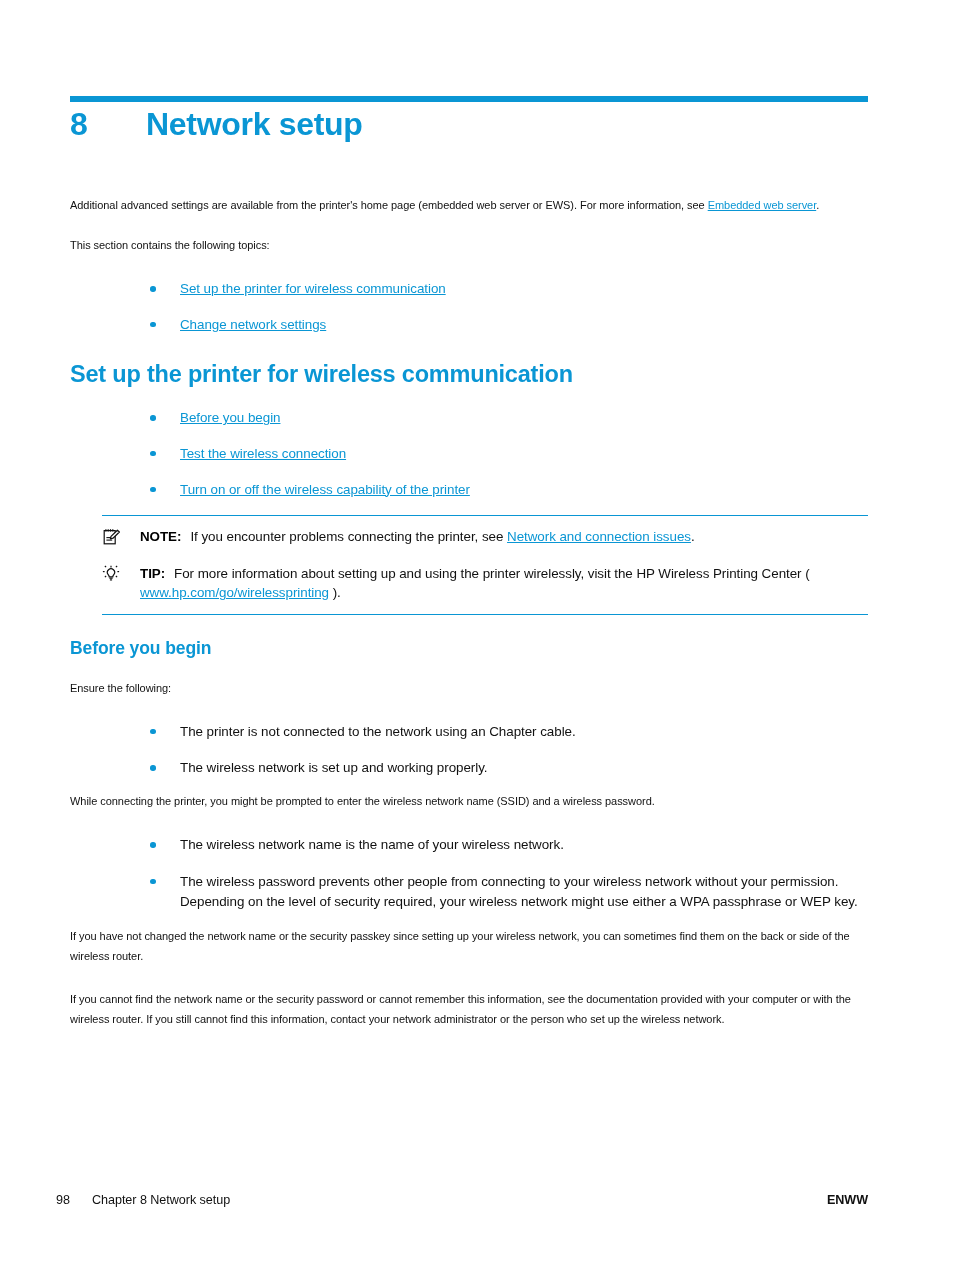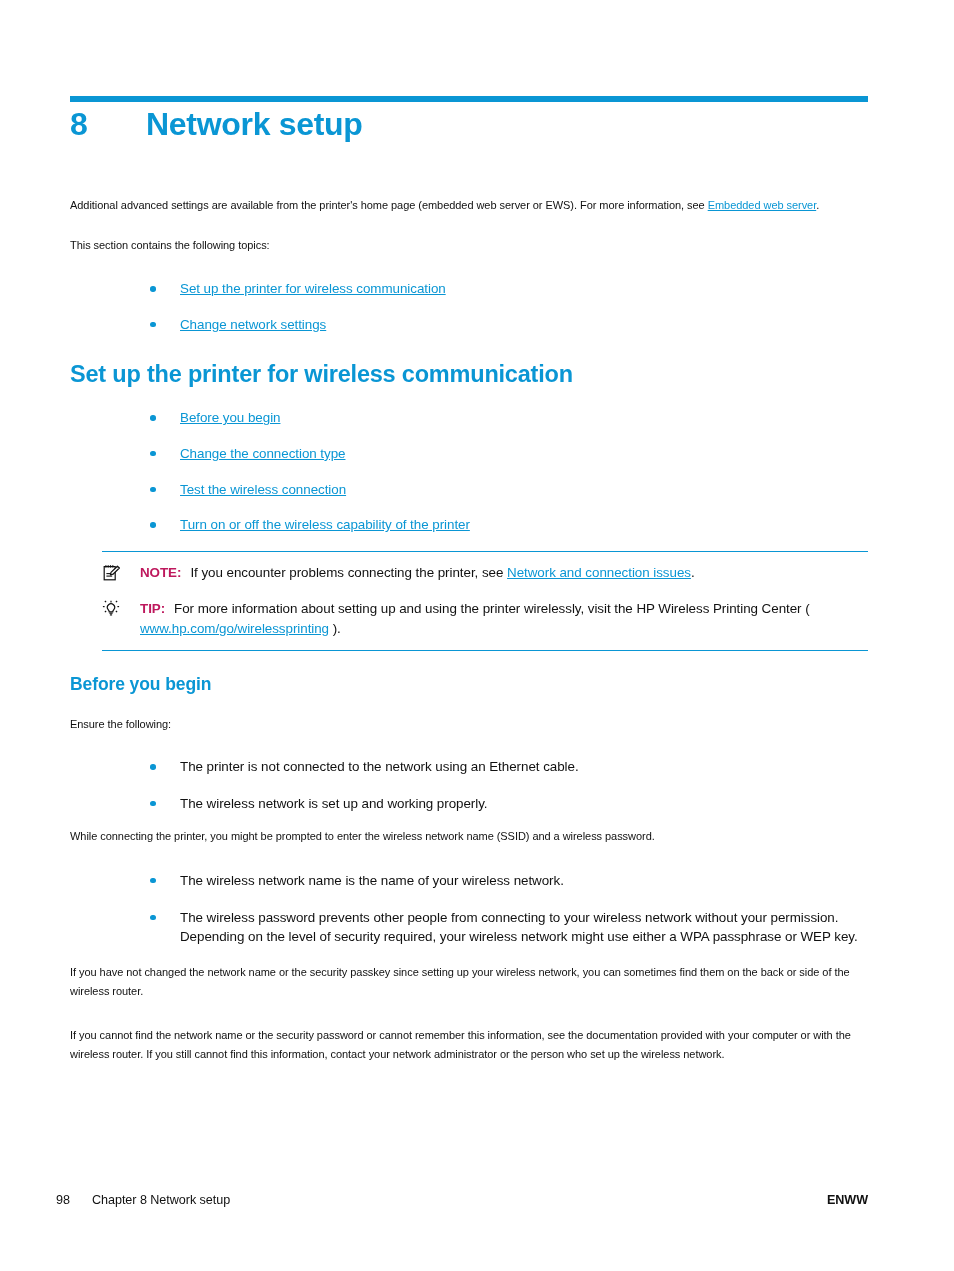--- a/index.html
+++ b/index.html
@@ -160,21 +160,21 @@
   .callout {
     position: relative;
     padding-left: 38px;
     font-size: 13.4px;
     line-height: 19.6px;
     color: #111111;
     letter-spacing: -0.05px;
     margin: 4px 0 4px 0;
   }
   .callout .label {
-    color: #be185d;
+    color: #000000;
     font-weight: bold;
     margin-right: 9px;
   }
   .callout .ico {
     position: absolute;
     left: 0;
     top: 1px;
     width: 20px;
     height: 18px;
     display: block;
@@ -225,21 +225,20 @@
     </ul>
 
     <div style="height:26px"></div>
 
     <h1 class="section">Set up the printer for wireless communication</h1>
 
     <div style="height:4px"></div>
 
     <ul class="blist subtopics">
       <li><a class="doclink" href="#">Before you begin</a></li>
-      <li><a class="doclink" href="#">Change the connection type</a></li>
       <li><a class="doclink" href="#">Test the wireless connection</a></li>
       <li><a class="doclink" href="#">Turn on or off the wireless capability of the printer</a></li>
     </ul>
 
     <div style="height:16px"></div>
 
     <div class="callout-block">
 
       <div class="callout">
         <span class="ico">
@@ -283,21 +282,21 @@
 
     <h2 class="subsection">Before you begin</h2>
 
     <div style="height:4px"></div>
 
     <p class="para body-indent">Ensure the following:</p>
 
     <div style="height:13px"></div>
 
     <ul class="blist prose">
-      <li>The printer is not connected to the network using an Ethernet cable.</li>
+      <li>The printer is not connected to the network using an Chapter cable.</li>
       <li>The wireless network is set up and working properly.</li>
     </ul>
 
     <div style="height:14px"></div>
 
     <p class="para body-indent">While connecting the printer, you might be prompted to enter the wireless network name (SSID) and a wireless password.</p>
 
     <div style="height:14px"></div>
 
     <ul class="blist prose">

